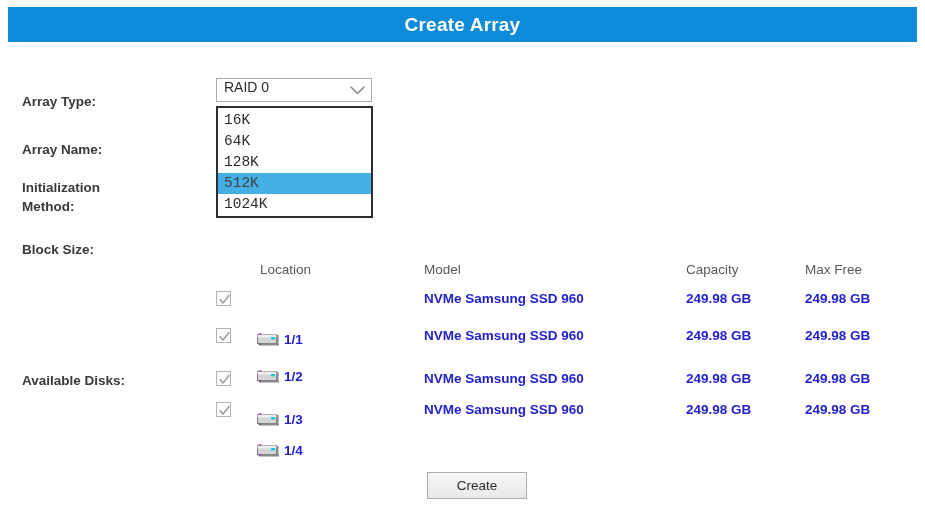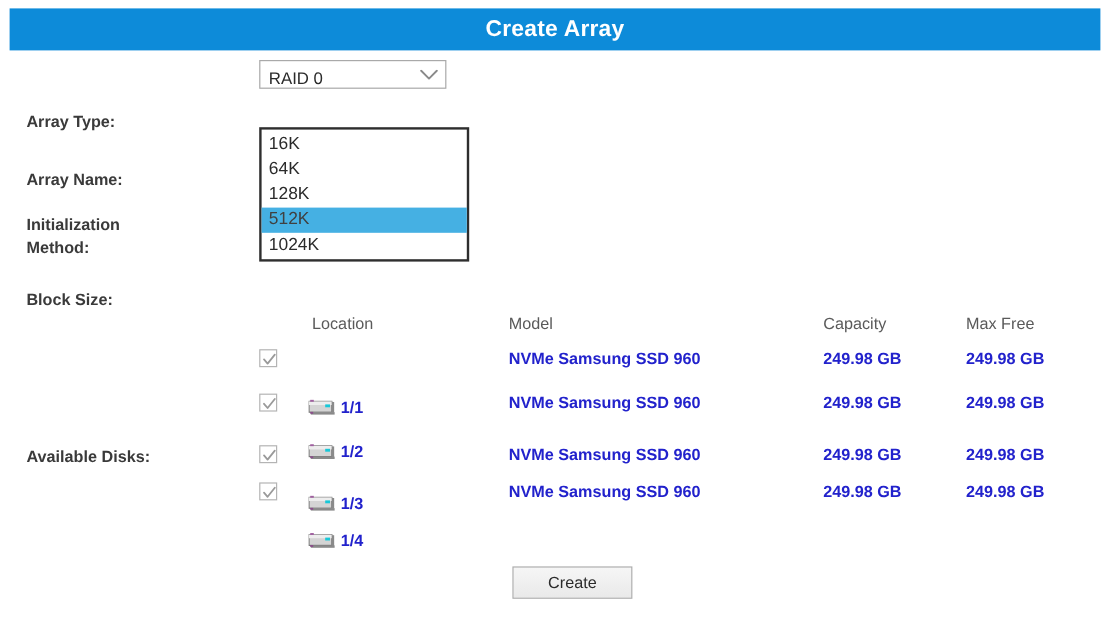--- a/index.html
+++ b/index.html
@@ -51,28 +51,28 @@
   .lbl-array-type   { top: 64px; }
   .lbl-array-name   { top: 112px; }
   .lbl-init-method  { top: 150px; }
   .lbl-block-size   { top: 212px; }
   .lbl-avail-disks  { top: 343px; }
 
   
   .select-box {
     position: absolute;
     left: 216px;
-    top: 50px;
+    top: 78px;
     width: 156px;
     height: 24px;
     box-sizing: border-box;
     border: 1px solid #a9a9a9;
     background: #ffffff;
     display: flex;
-    align-items: flex-end;
+    align-items: flex-start;
     padding-left: 7px;
     font-size: 14px;
     color: #2b2b2b;
     cursor: default;
   }
   .select-box .sel-value { flex: 1; }
   .select-arrow {
     width: 20px;
     height: 100%;
     display: flex;
@@ -80,25 +80,26 @@
     justify-content: center;
     margin-right: 4px;
   }
   .select-arrow svg { display: block; }
 
   
   .option-list {
     position: absolute;
     left: 216px;
     top: 106px;
-    width: 175px;
+    width: 157px;
     box-sizing: border-box;
     border: 2px solid #2e2e2e;
     background: #ffffff;
     padding: 2px 0 1px 0;
+    font-family: Liberation Mono, monospace;
   }
   .option-item {
     height: 21px;
     line-height: 21px;
     padding-left: 6px;
     font-size: 14.5px;
     color: #2b2b2b;
     white-space: nowrap;
     cursor: default;
   }

